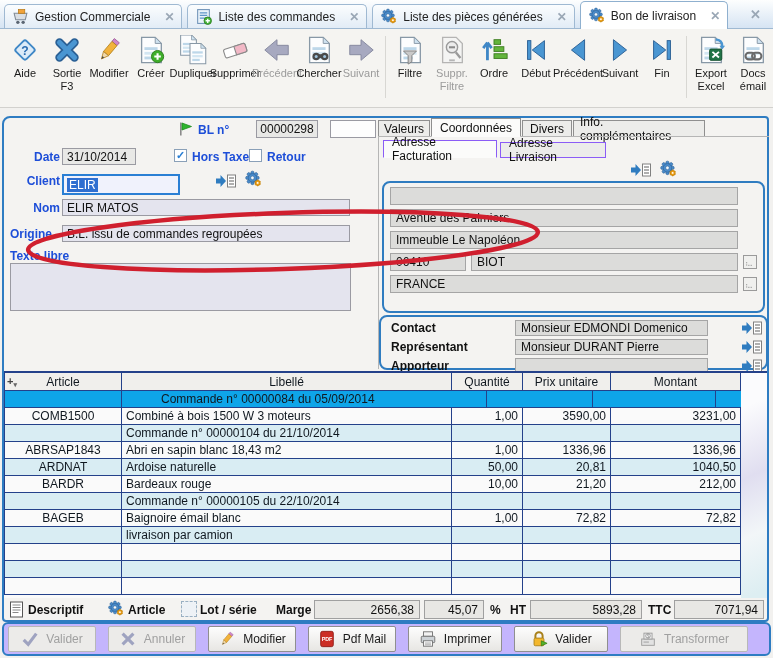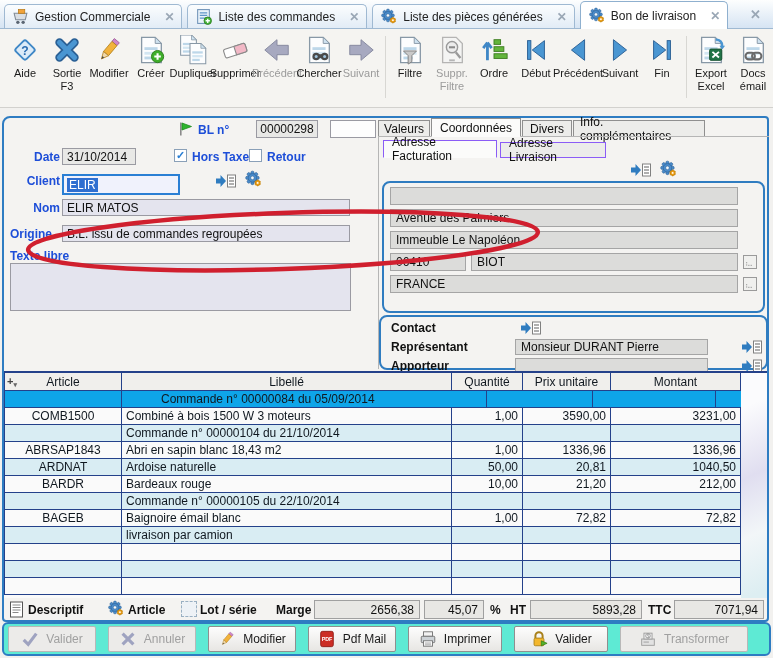--- a/index.html
+++ b/index.html
@@ -100,21 +100,21 @@
   .gutter{position:absolute;left:737px;top:0;width:26px;height:227px;
           background:linear-gradient(155deg,#fbfbfd 15%,#e0def0 45%,#f2f6f8 70%,#ddeef2 95%);}
 
   
   .ffld{position:absolute;background:#e8e7e4;border:1px solid #a0a0a0;height:19px;box-sizing:border-box;
         display:flex;align-items:center;justify-content:flex-end;padding:0 5px;}
   .flab{position:absolute;font-weight:bold;}
 
   
   .btnbar{position:absolute;left:2px;top:622px;width:769px;height:34px;box-sizing:border-box;
-          background:#5eead4;border:2px solid #2e7cc2;border-radius:6px;
+          background:#c4b5fd;border:2px solid #2e7cc2;border-radius:6px;
           display:flex;align-items:center;gap:12px;padding:0 4px;}
   .bbtn{height:26px;box-sizing:border-box;border:1px solid #8f8f8f;border-radius:2px;
         background:linear-gradient(#fdfdfd,#e7e6e3);box-shadow:inset 0 1px 0 #fff;
         display:flex;align-items:center;justify-content:center;gap:7px;font-size:12px;color:#1a1a1a;}
   .bbtn .bic{width:18px;height:18px;flex:none;}
   .bbtn.disabled{background:#ecebe9;border-color:#b8b8b8;color:#a0a0a0;box-shadow:none;}
 </style>
 </head>
 <body>
 
@@ -465,20 +465,21 @@
             <svg style="width:10px;height:10px" viewBox="0 0 12 12">
               <path d="M2 6 V10 H9" stroke="#8a8a8a" fill="none" stroke-dasharray="1.6 1.3"></path>
             </svg>
           </span>
         </div>
       </div>
 
       <div class="bluebox" style="left:0px;top:178px;width:389px;height:55px;padding:2px 4px">
         <div class="crow">
           <span class="clab">Contact</span>
+          <div class="afld cfld">Monsieur EDMONDI Domenico</div>
           <span class="cico">
             <svg style="width:20px;height:14px" viewBox="0 0 20 14">
                 <use href="#s-arrlist"></use>
               </svg>
           </span>
         </div>
         <div class="crow">
           <span class="clab">Représentant</span>
           <div class="afld cfld">Monsieur DURANT Pierre</div>
           <span class="cico">

